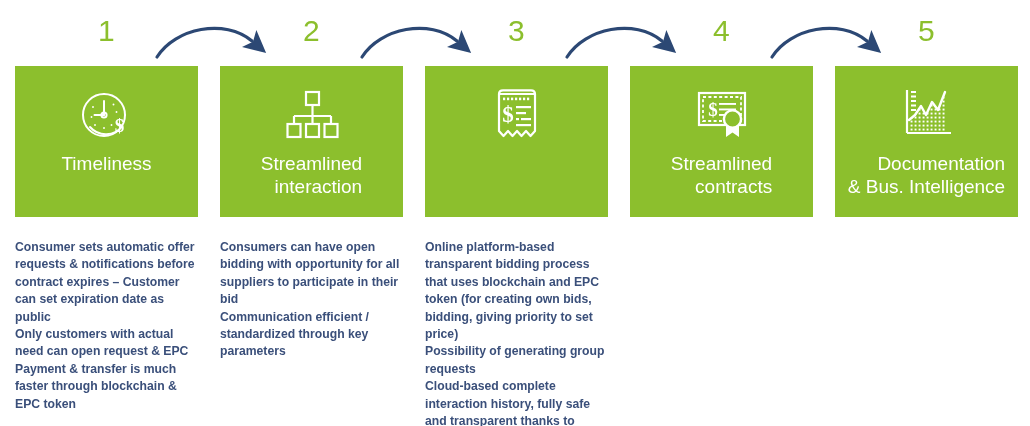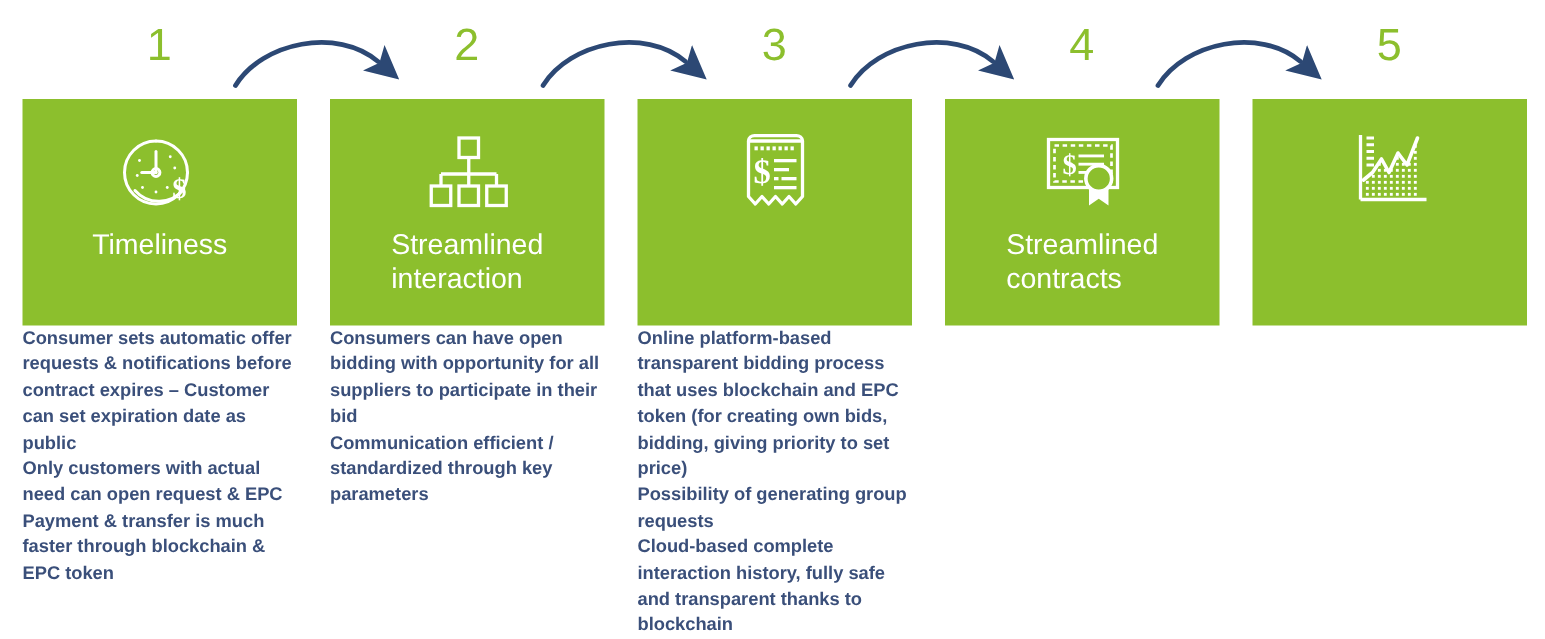--- a/index.html
+++ b/index.html
@@ -78,31 +78,32 @@
     height: 62px;
     display: flex;
     align-items: center;
     justify-content: center;
   }
   .card-icon svg {
     display: block;
   }
   .card-title {
     margin-top: 6px;
-    text-align: left;
+    text-align: right;
     color: #ffffff;
     font-size: 19px;
     line-height: 23px;
     font-weight: 400;
     padding: 0 4px;
     white-space: pre-line;
   }
 
   
   .card-desc {
+    margin-top: 22px;
     color: #3a4f7a;
     font-size: 12.2px;
     line-height: 17.4px;
     font-weight: 700;
     white-space: pre-line;
     padding-right: 2px;
   }
 </style>
 </head>
 <body>
@@ -255,17 +256,19 @@
             <polyline points="11,32 17,27 23,18 28,27 34,14 40,22 47,4" fill="none" stroke="#ffffff" stroke-width="2.4" stroke-linejoin="round" stroke-linecap="round"></polyline>
             <g fill="#ffffff">
               <rect x="13" y="3" width="5" height="2"></rect>
               <rect x="13" y="7.5" width="5" height="2"></rect>
               <rect x="13" y="12" width="5" height="2"></rect>
               <rect x="13" y="16.5" width="5" height="2"></rect>
               <rect x="13" y="21" width="5" height="2"></rect>
             </g>
           </svg>
         </div>
+        <div class="card-title">Documentation
+&amp; Bus. Intelligence</div>
       </div>
     </div>
 
   </div>
 </div>
 
 </body></html>

